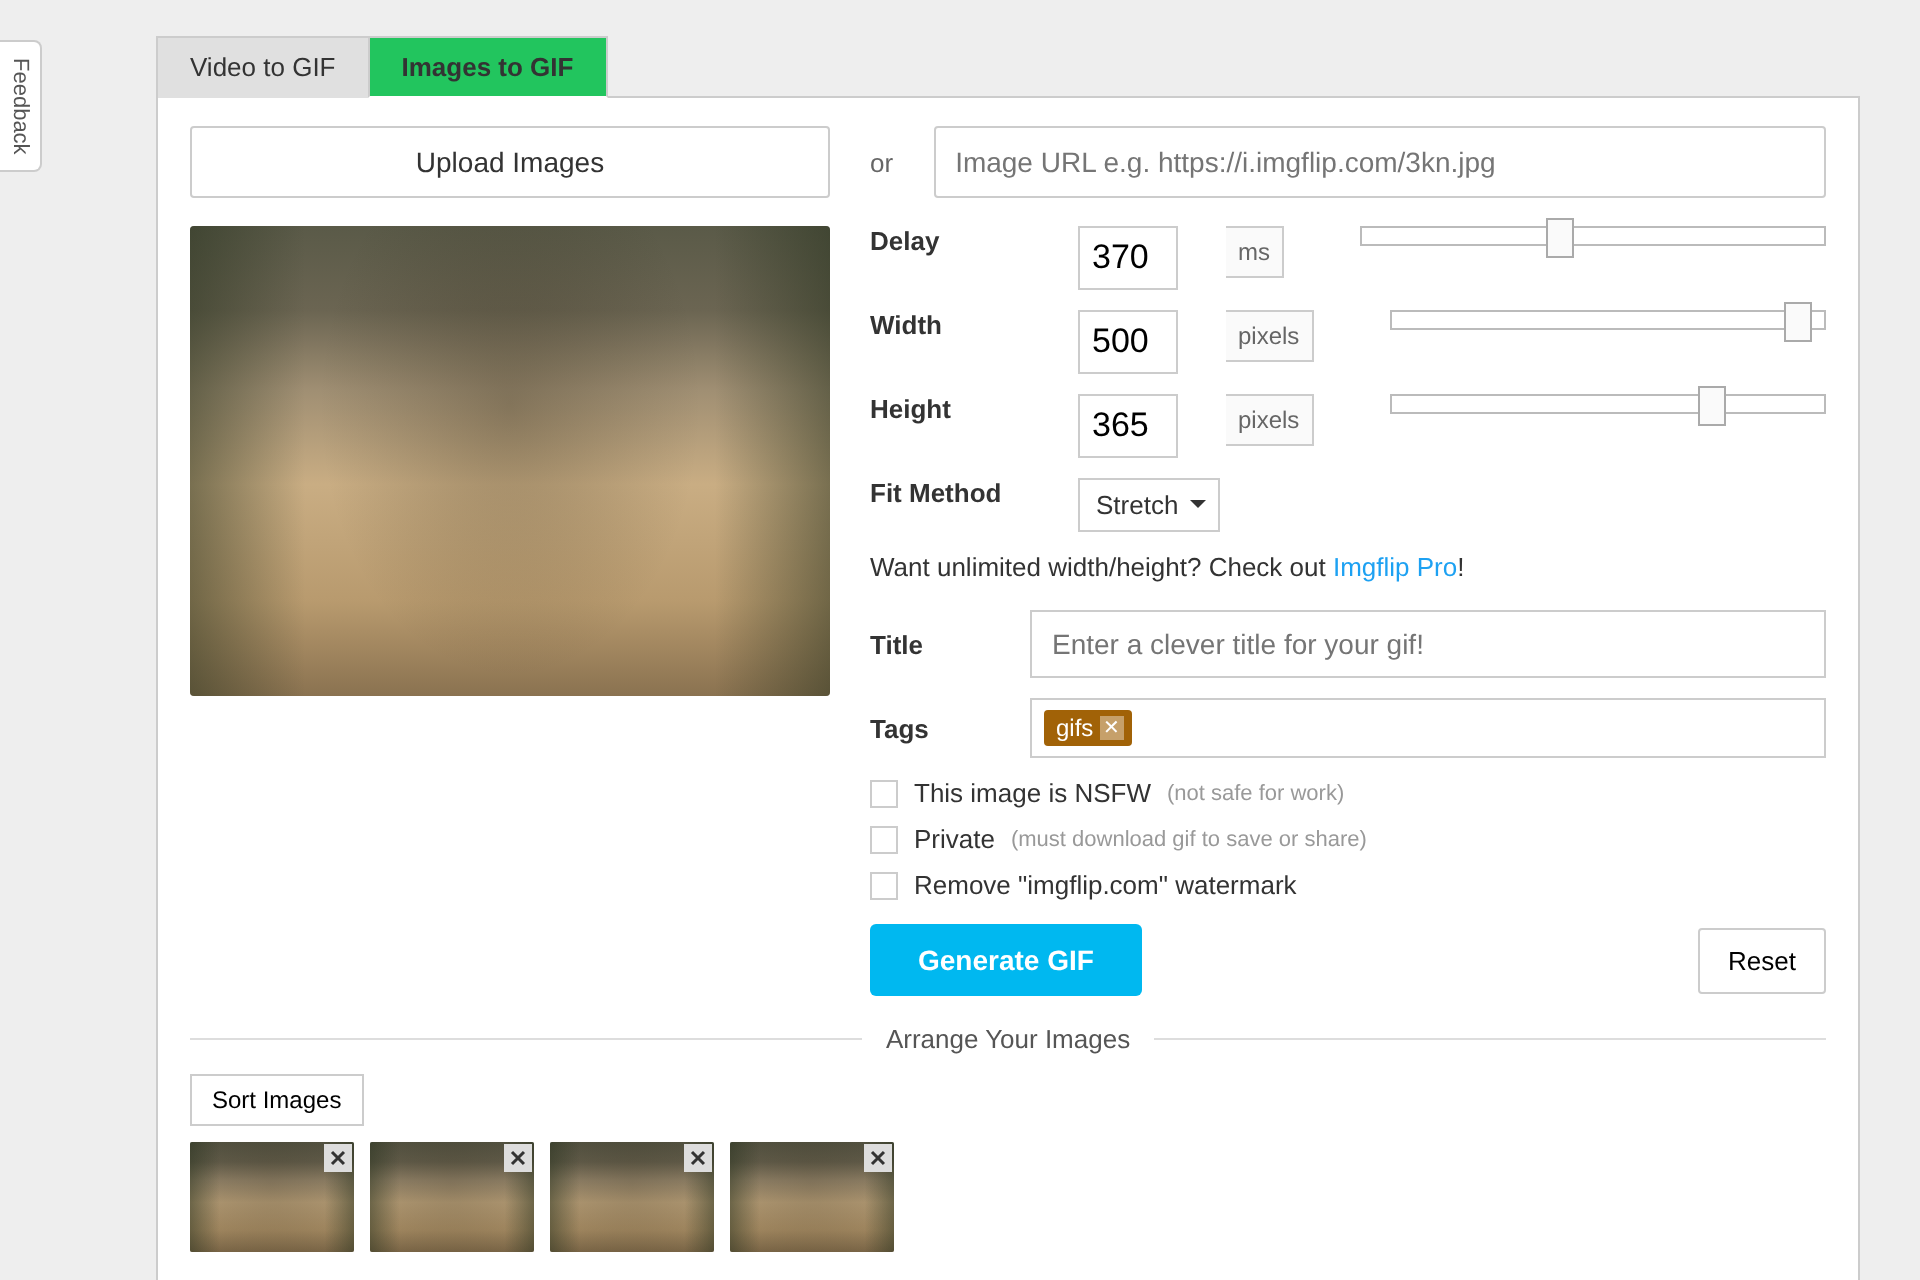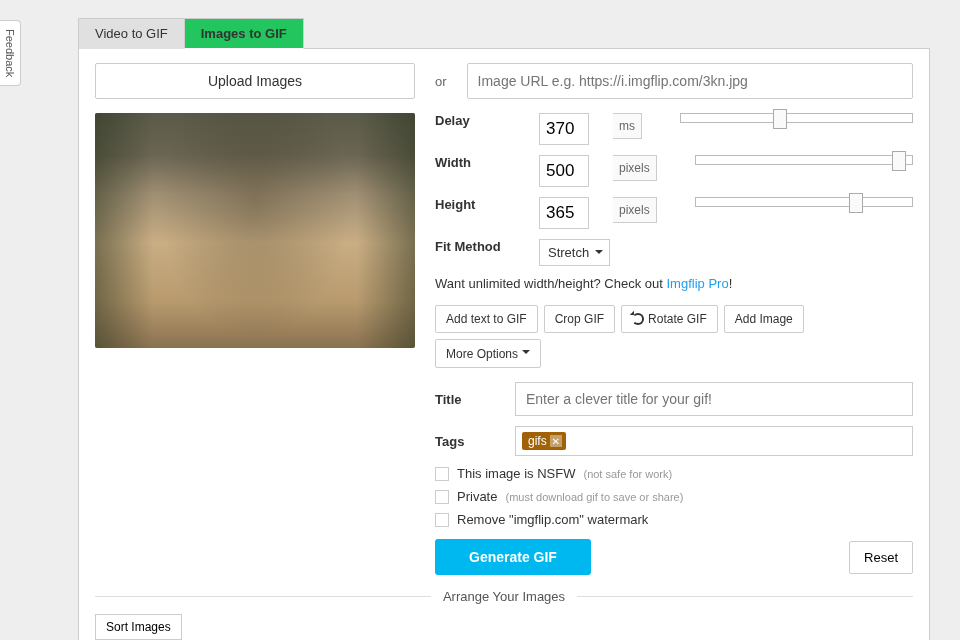--- a/index.html
+++ b/index.html
@@ -39,21 +39,21 @@
 .field-row { display: flex; align-items: center; margin-bottom: 10px; }
 .field-row .slabel { width: 80px; }
 .text-input { flex: 1; border: 1px solid #ccc; padding: 8px 10px; font-size: 14px; color: #999; }
 .tags-input { flex: 1; border: 1px solid #ccc; padding: 5px 6px; display: flex; align-items: center; }
 .tag-chip { background: #a16207; color: #fff; font-size: 12px; padding: 2px 4px 2px 6px; border-radius: 2px; display: inline-flex; align-items: center; gap: 3px; }
 .tag-x { background: rgba(255,255,255,.4); width: 12px; height: 12px; font-size: 10px; display:inline-flex; align-items:center; justify-content:center; cursor:pointer; }
 .chk-row { display: flex; align-items: center; gap: 8px; font-size: 13px; margin-bottom: 8px; }
 .chk { width: 14px; height: 14px; border: 1px solid #ccc; cursor: pointer; }
 .muted { color: #999; font-size: 11px; }
 .action-row { display: flex; align-items: center; margin-top: 12px; }
-.gen-btn { background: #00b8f0; color: #fff; font-weight: bold; font-size: 14px; padding: 10px 34px; border: none; border-radius: 3px; cursor: pointer; }
+.gen-btn { background: #00b8f0; color: #fff; font-weight: bold; font-size: 14px; padding: 10px 24px; border: none; border-radius: 3px; cursor: pointer; }
 .reset-btn { margin-left: auto; border: 1px solid #ccc; padding: 8px 14px; font-size: 13px; background: #fff; cursor: pointer; border-radius: 2px; }
 .divider { display: flex; align-items: center; margin: 14px 0 10px; }
 .divider::before, .divider::after { content:""; flex:1; border-top: 1px solid #ddd; }
 .divider span { padding: 0 12px; font-size: 13px; color: #555; }
 .sort-btn { border: 1px solid #ccc; padding: 5px 10px; font-size: 12px; background: #fff; cursor: pointer; margin-bottom: 8px; }
 .thumbs-row { display: flex; gap: 8px; }
 .thumb-item { width: 82px; text-align: center; }
 .thumb-img { width: 82px; height: 55px; position: relative; overflow:hidden; border-radius:1px; }
 .thumb-img .scene { position:absolute; inset:0; }
 .thumb-close { position: absolute; right: 1px; top: 1px; width: 14px; height: 14px; background: #ddd; color:#333; font-size: 11px; display:flex; align-items:center; justify-content:center; cursor:pointer; font-weight:bold; }
@@ -108,33 +108,20 @@
         </div>
         <div class="srow">
           <div class="slabel">Fit Method</div>
           <div class="select-box">Stretch</div>
         </div>
 
         <div class="promo">
           <span>Want unlimited width/height? Check out </span><a href="#">Imgflip Pro</a><span>!</span>
         </div>
 
-        <div class="btnrow">
-          <div class="sbtn">Add text to GIF</div>
-          <div class="sbtn">Crop GIF</div>
-          <div class="sbtn">
-              <span class="rotate-icon"></span>
-              <span>Rotate GIF</span>
-            </div>
-          <div class="sbtn">Add Image</div>
-          <div class="sbtn">
-              <span>More Options</span>
-              <span class="arrow"></span>
-            </div>
-        </div>
 
         <div class="field-row">
           <div class="slabel">Title</div>
           <input class="text-input" placeholder="Enter a clever title for your gif!" style="">
         </div>
         <div class="field-row">
           <div class="slabel">Tags</div>
           <div class="tags-input">
             <span class="tag-chip">
                 <span>gifs</span>

